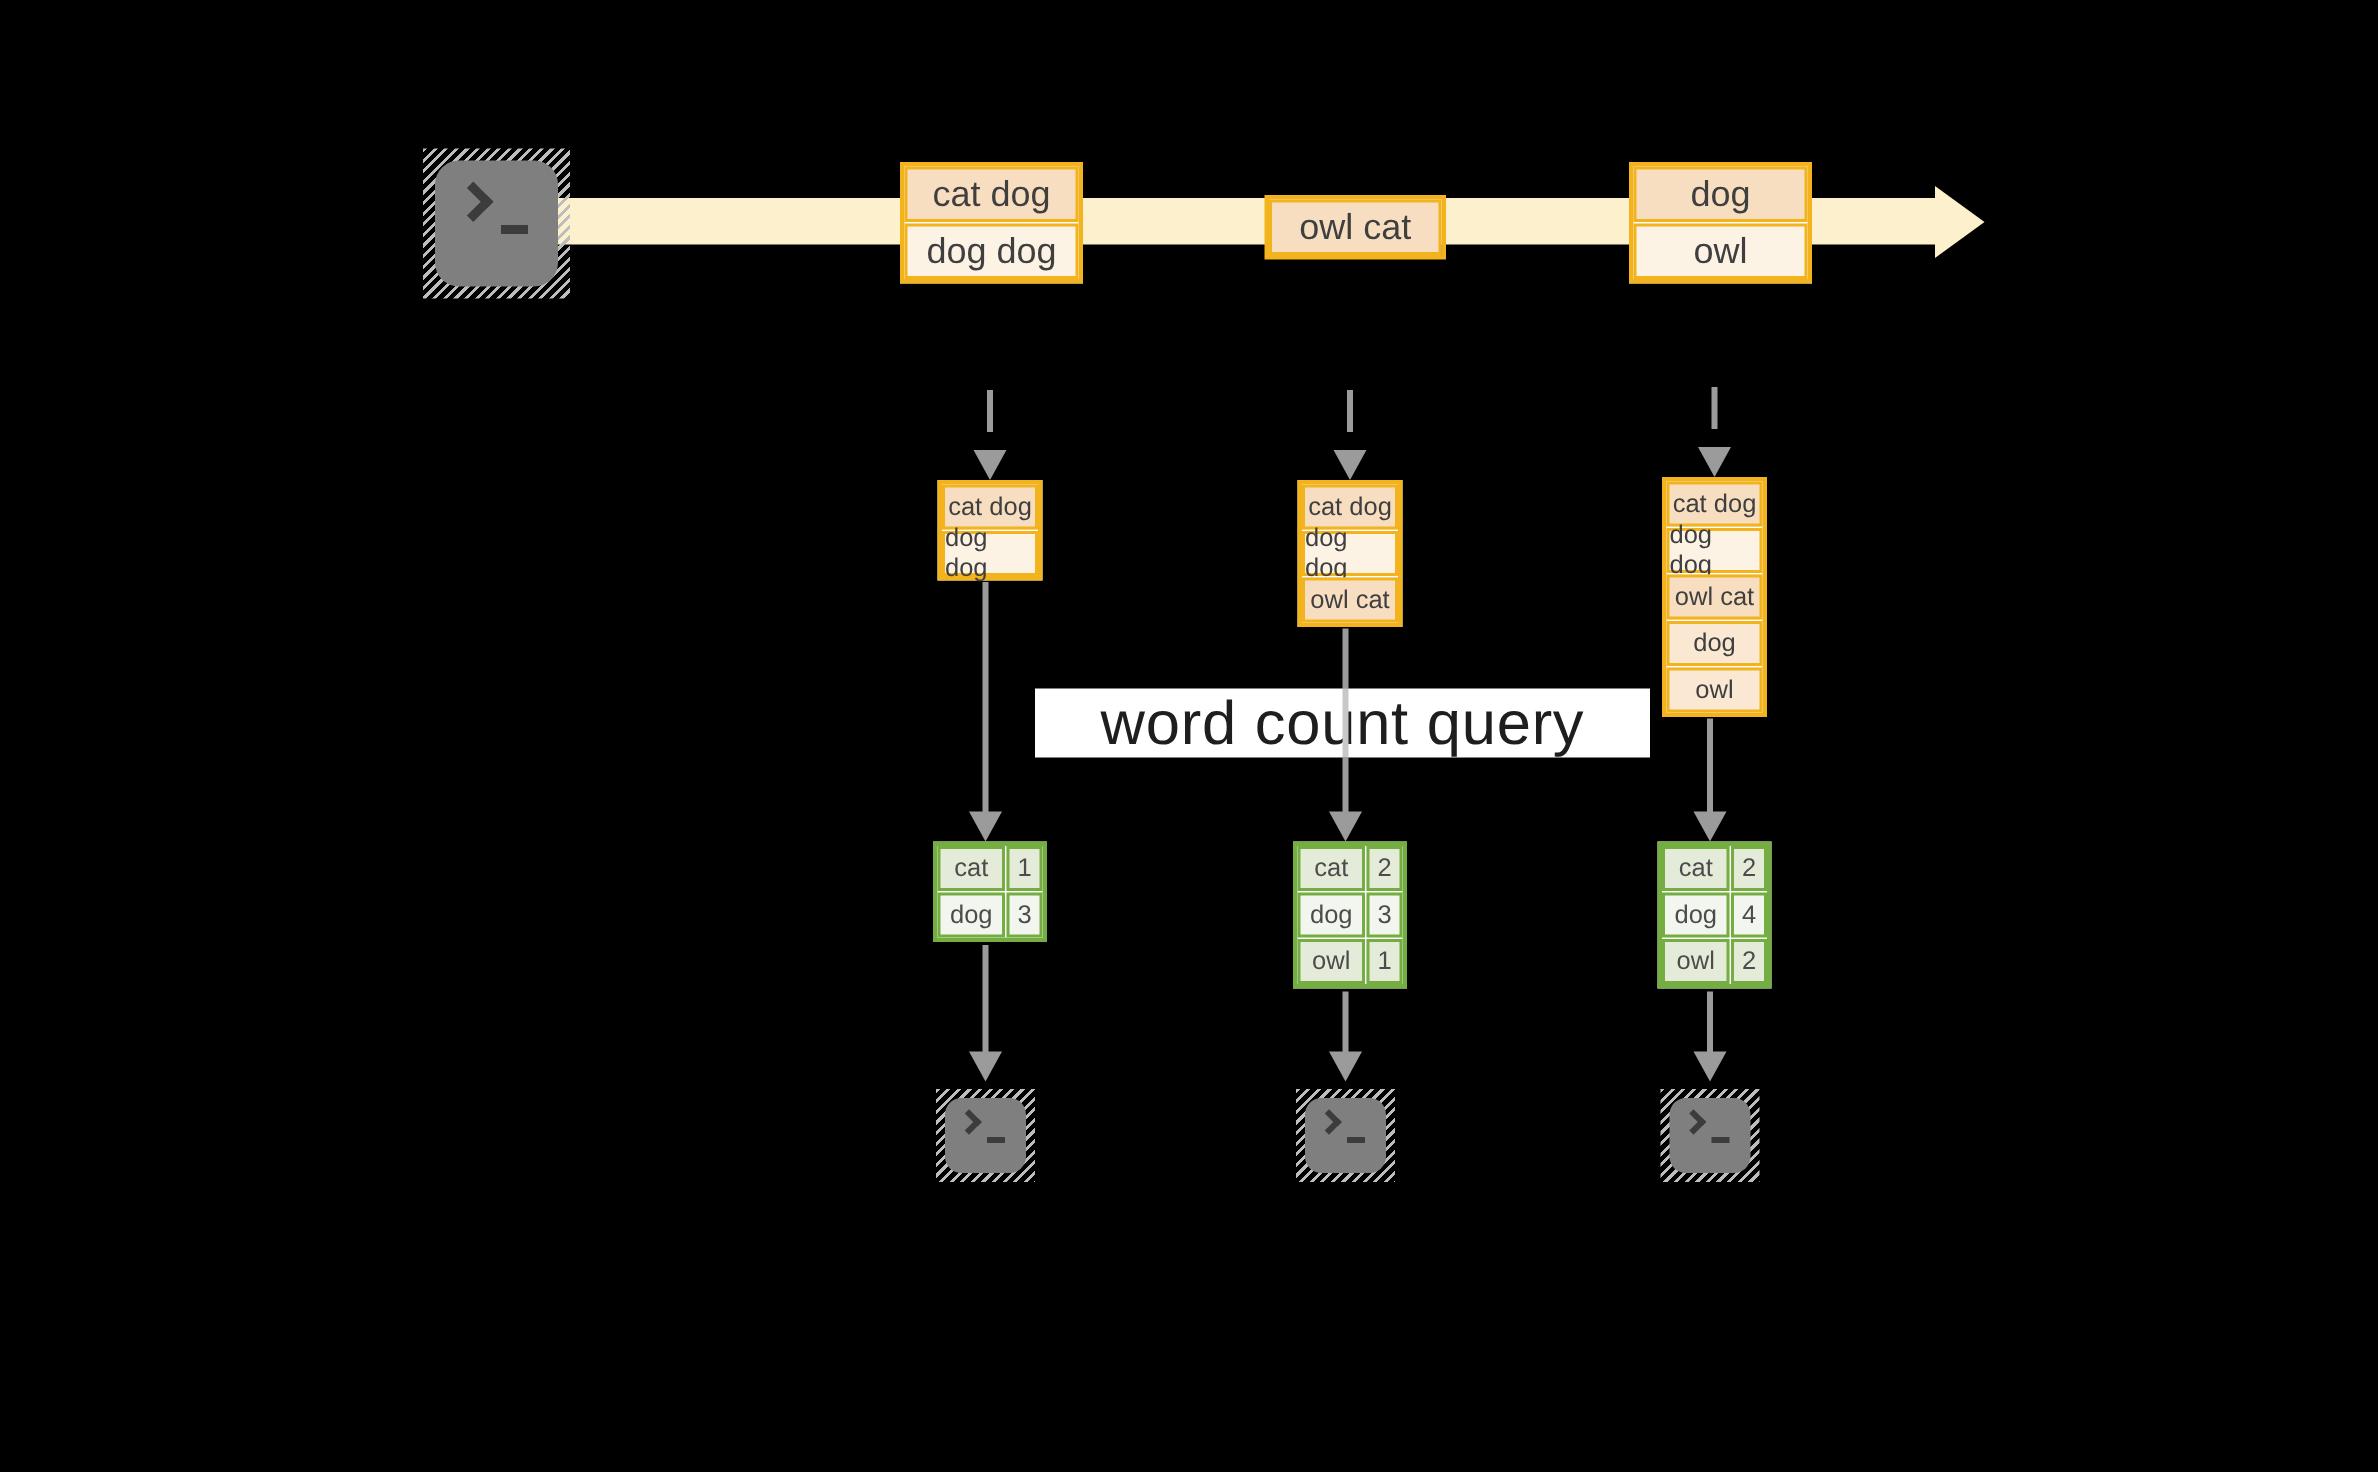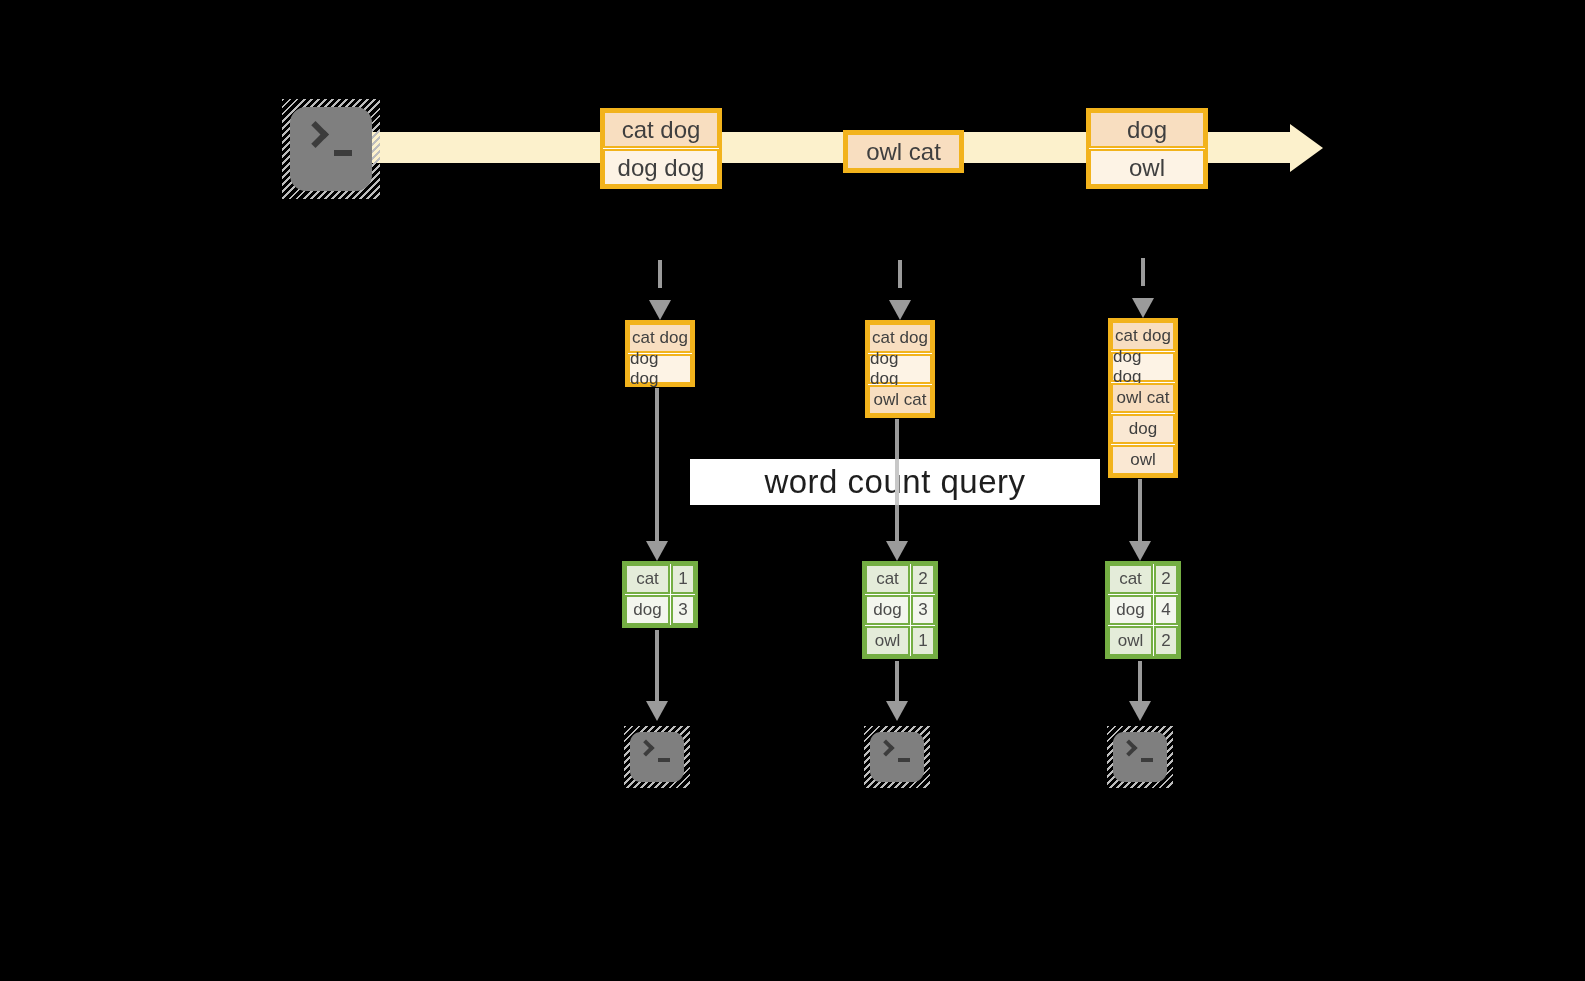--- a/index.html
+++ b/index.html
@@ -30,21 +30,21 @@
 
   
   .vline{width:4px;background:var(--gray);}
   .vline.lite{background:#c8c8c8;}
   .dash-seg{width:4px;background:var(--gray);}
   .head-down{width:0;height:0;border-top:20px solid var(--gray);
              border-left:11px solid transparent;border-right:11px solid transparent;}
 
   
   .qlabel{background:#fff;display:flex;align-items:center;justify-content:center;
-          font-size:33px;color:var(--label_text);letter-spacing:.5px;}
+          font-size:41px;color:var(--label_text);letter-spacing:.5px;}
 
   
   .gtable{border:3px solid var(--green);background:#fff;display:flex;flex-direction:column;gap:1px;}
   .grow{display:flex;gap:1px;}
   .gcell{border:2px solid var(--green);height:26px;display:flex;align-items:center;
          justify-content:center;font-size:17px;color:#4c4c4c;}
   .gcell.word{flex:2.05;}
   .gcell.count{flex:1;}
   .gfill-dark{background:var(--green_dark);}
   .gfill-light{background:var(--green_light);}

